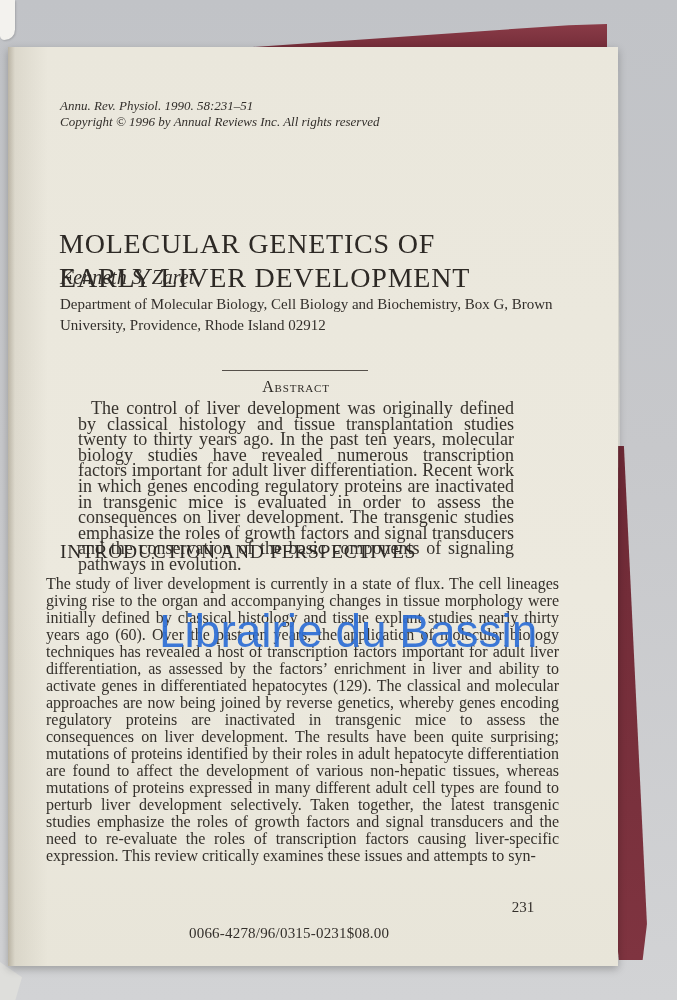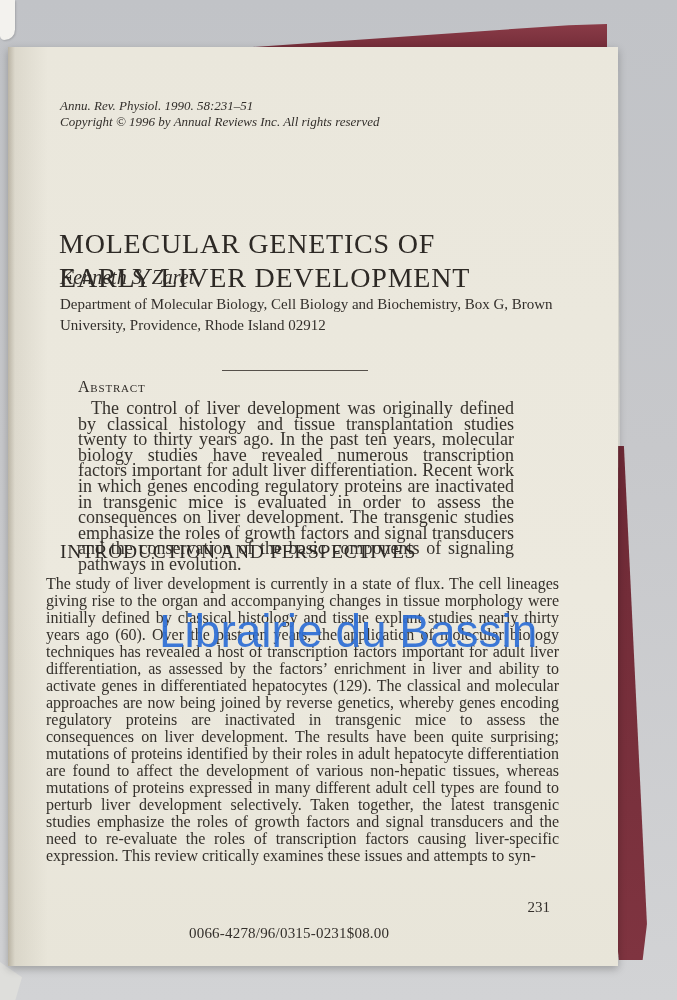--- a/index.html
+++ b/index.html
@@ -36,28 +36,28 @@
   .page *{position:absolute;}
   .ref-line1{left:52px;top:51px;font-style:italic;font-size:13px;white-space:nowrap;}
   .ref-line2{left:52px;top:67px;font-style:italic;font-size:13px;white-space:nowrap;}
   .title{left:51px;top:136px;font-size:28px;line-height:34px;letter-spacing:.8px;color:#2d2925;width:480px;}
   .author{left:52px;top:219px;font-style:italic;font-size:20px;color:#2f2b27;}
   .affil{left:52px;top:247px;width:512px;font-size:15px;line-height:21px;text-align:left;}
   .keywords{left:52px;top:293px;font-size:13.5px;white-space:nowrap;}
   .kw-label{position:static;letter-spacing:.3px;}
   .kw-text{position:static;margin-left:20px;}
   .abs-rule{left:214px;top:323px;width:146px;height:1px;background:#55504a;}
-  .abs-heading{left:70px;top:331px;width:436px;
+  .abs-heading{left:70px;top:331px;width:436px;text-align:center;
     font-variant:small-caps;font-size:16px;letter-spacing:.8px;color:#2f2b27;}
   .abstract{left:70px;top:354px;width:436px;font-size:18px;line-height:15.6px;
     text-align:justify;text-indent:13px;color:#36322d;}
   .section-heading{left:52px;top:494px;font-size:19.5px;letter-spacing:.7px;color:#2d2925;white-space:nowrap;}
   .bodytext{left:38px;top:528px;width:513px;font-size:16px;line-height:17px;
     text-align:justify;color:#34302b;}
-  .pagenum{left:488px;top:852px;width:54px;text-align:right;font-size:15px;}
+  .pagenum{left:488px;top:852px;width:54px;text-align:center;font-size:15px;}
   .footer{left:181px;top:878px;font-size:15px;letter-spacing:.2px;white-space:nowrap;}
   
   .watermark{position:absolute;left:159px;top:604px;z-index:5;
     font-family:Liberation Sans, sans-serif;font-size:46px;font-weight:500;
     color:#2e6fd6;opacity:.93;white-space:nowrap;letter-spacing:0;}
 </style>
 </head>
 <body>
 
 <div class="photo">

